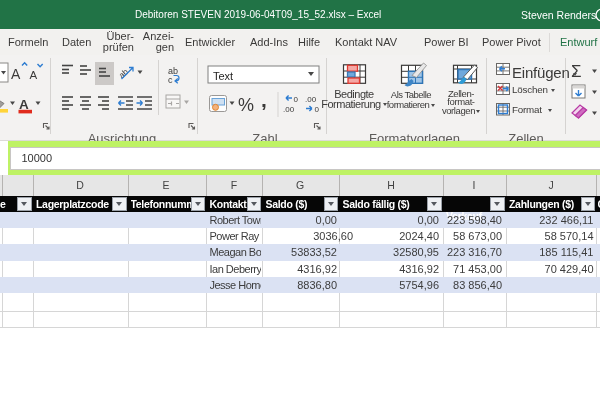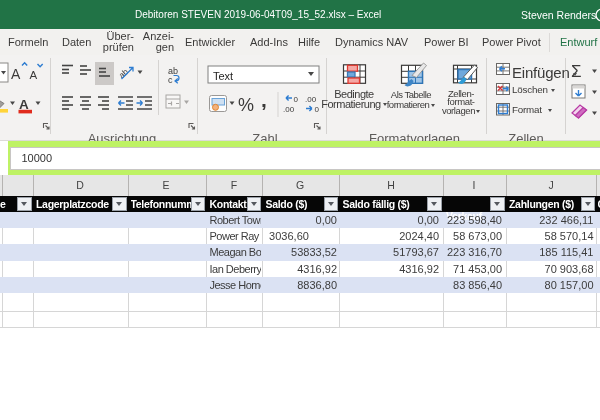--- a/index.html
+++ b/index.html
@@ -59,21 +59,21 @@
   </div>
 
   <div class="abs" id="tabs">
     <span class="tab1" style="left:8px;">Formeln</span>
     <span class="tab1" style="left:62px;">Daten</span>
     <span class="tab2" style="left:100px;width:34px;">Über-<br>prüfen</span>
     <span class="tab2" style="left:142px;width:32px;">Anzei-<br>gen</span>
     <span class="tab1" style="left:185px;">Entwickler</span>
     <span class="tab1" style="left:250px;">Add-Ins</span>
     <span class="tab1" style="left:298px;">Hilfe</span>
-    <span class="tab1" style="left:335px;">Dynamics NAV</span>
+    <span class="tab1" style="left:335px;">Kontakt NAV</span>
     <span class="tab1" style="left:424px;">Power BI</span>
     <span class="tab1" style="left:482px;">Power Pivot</span>
     <span class="abs" style="left:549px;top:4px;width:1px;height:19px;background:#dcdad8;"></span>
     <span class="tab1" style="left:560px;color:#217346;">Entwurf</span>
   </div>
 
   <div class="abs" id="ribbon">
     <svg class="abs" style="left:0;top:0;" width="600" height="85" viewBox="0 0 600 85">
 
       <rect x="-4" y="8" width="12" height="19" fill="#fff" stroke="#8a8886"></rect>
@@ -337,44 +337,44 @@
 
     <div class="abs" style="top:15.5px;left:0;width:600px;height:16.4px;">
       <span class="name">Robert Towne</span>
       <span class="num" style="left:237px;width:100px;">0,00</span>
       <span class="num" style="left:339px;width:100px;">0,00</span>
       <span class="num" style="left:402px;width:100px;">223 598,40</span>
       <span class="num" style="left:493.5px;width:100px;">232 466,11</span>
     </div>
     <div class="abs" style="top:31.9px;left:0;width:600px;height:16.4px;">
       <span class="name">Power Ray</span>
-      <span class="num" style="left:239px;width:100px;text-align:center;">3036,60</span>
+      <span class="num" style="left:253px;width:100px;">3036,60</span>
       <span class="num" style="left:339px;width:100px;">2024,40</span>
       <span class="num" style="left:402px;width:100px;">58 673,00</span>
       <span class="num" style="left:493.5px;width:100px;">58 570,14</span>
     </div>
     <div class="abs" style="top:48.3px;left:0;width:600px;height:16.4px;">
       <span class="name">Meagan Bond</span>
       <span class="num" style="left:237px;width:100px;">53833,52</span>
-      <span class="num" style="left:339px;width:100px;">51793,67</span>
+      <span class="num" style="left:339px;width:100px;">32580,95</span>
       <span class="num" style="left:402px;width:100px;">223 316,70</span>
       <span class="num" style="left:493.5px;width:100px;">185 115,41</span>
     </div>
     <div class="abs" style="top:64.7px;left:0;width:600px;height:16.4px;">
       <span class="name">Ian Deberry</span>
       <span class="num" style="left:237px;width:100px;">4316,92</span>
       <span class="num" style="left:339px;width:100px;">4316,92</span>
       <span class="num" style="left:402px;width:100px;">71 453,00</span>
-      <span class="num" style="left:493.5px;width:100px;">70 903,68</span>
+      <span class="num" style="left:493.5px;width:100px;">70 429,40</span>
     </div>
     <div class="abs" style="top:81.1px;left:0;width:600px;height:16.4px;">
       <span class="name">Jesse Homer</span>
       <span class="num" style="left:237px;width:100px;">8836,80</span>
+      <span class="num" style="left:339px;width:100px;">5754,96</span>
       <span class="num" style="left:402px;width:100px;">83 856,40</span>
-      <span class="num" style="left:493.5px;width:100px;">80 157,00</span>
     </div>
   </div>
 
   <div class="abs" id="hscroll">
     <span class="dots"></span>
     <div id="track">
         <span id="larr"></span>
         <span id="tdiv"></span>
       </div>
   </div>

